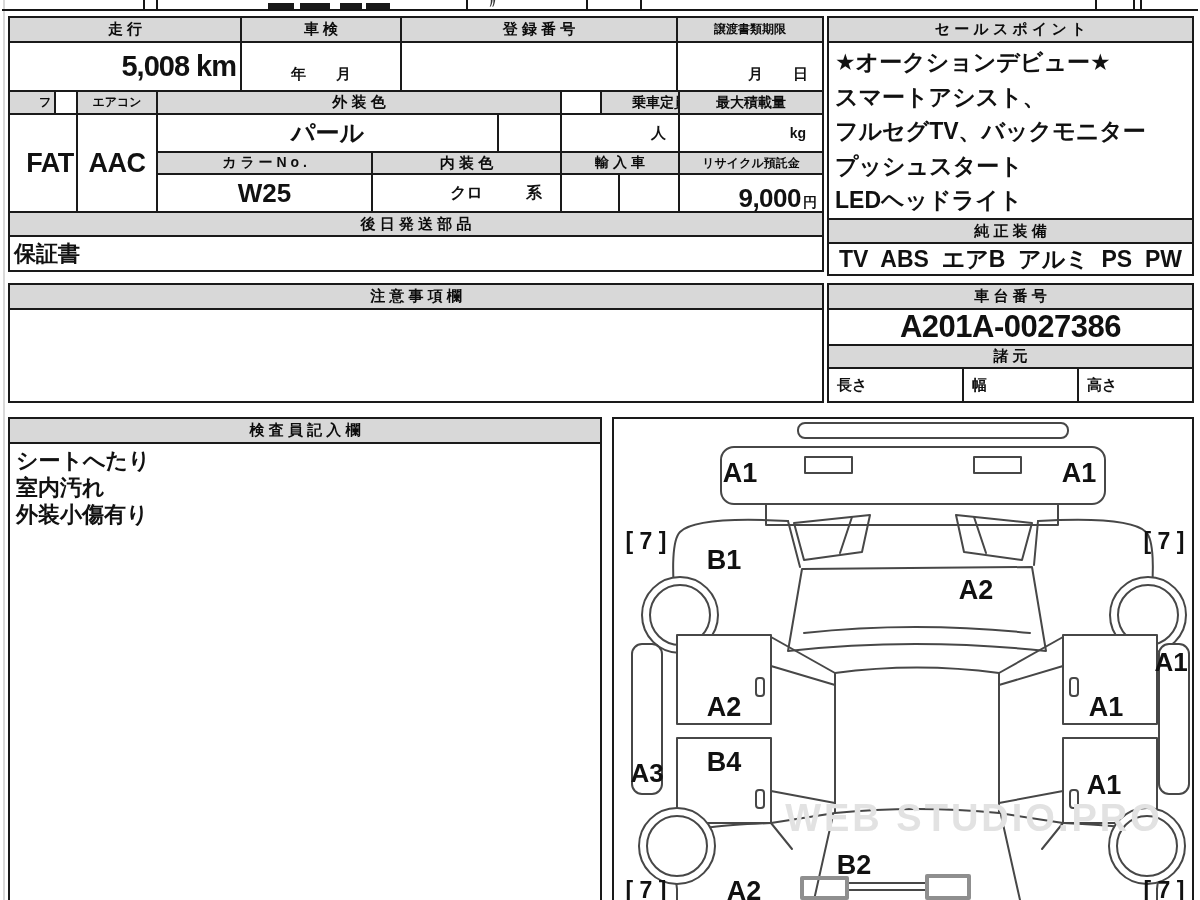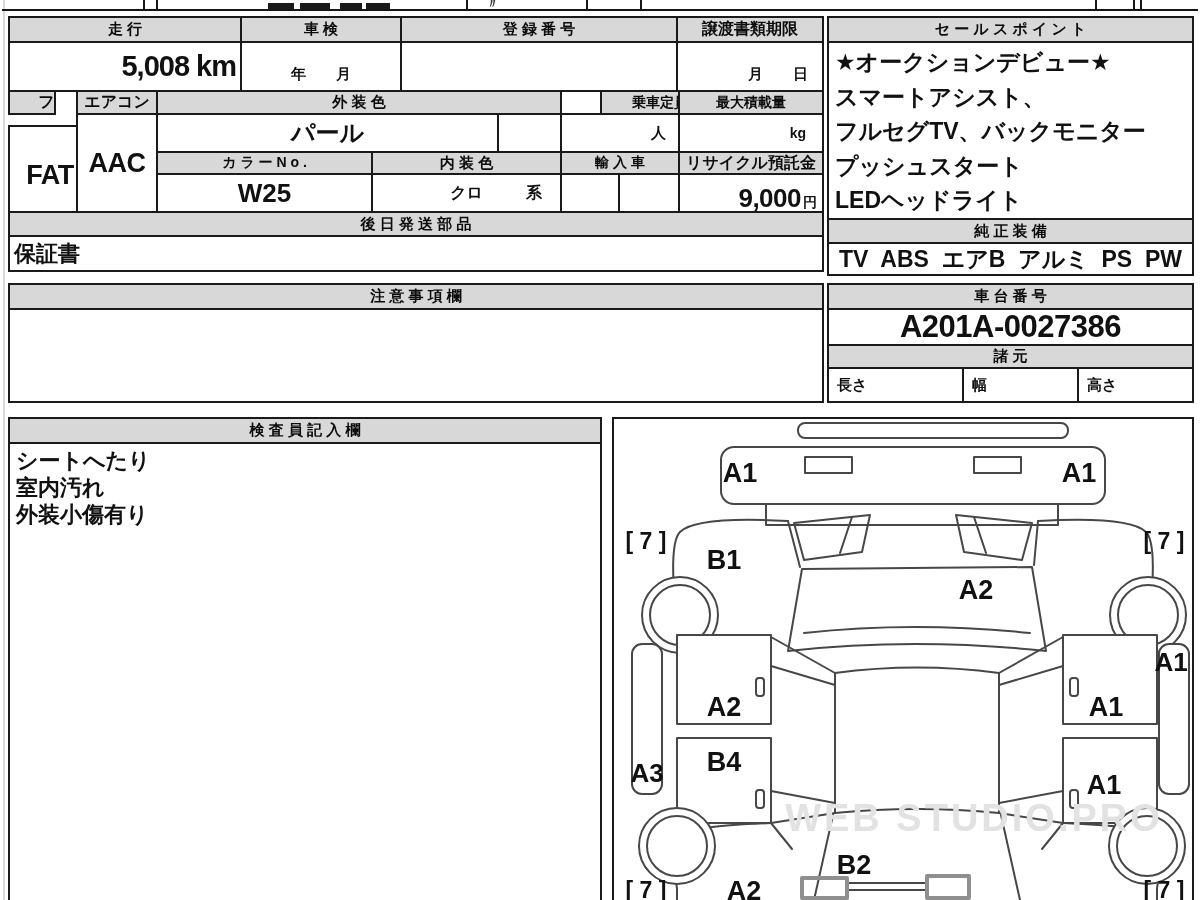--- a/index.html
+++ b/index.html
@@ -8,21 +8,21 @@
     background:#ffffff;
     font-family:"Liberation Sans","DejaVu Sans",sans-serif;
     color:#111;
   }
   .cell{
     position:absolute;box-sizing:border-box;border:2px solid #1a1a1a;
     background:#fff;display:flex;align-items:center;justify-content:center;
     overflow:hidden;
   }
   .hd{background:#d8d8d8;font-weight:600;font-size:15px;color:#0c0c0c;}
-  .hd-sm{font-size:16px;}
+  .hd-sm{font-size:12px;}
   .val-big{font-weight:bold;font-size:27px;letter-spacing:-0.5px;}
   .right{justify-content:flex-end;}
   .left{justify-content:flex-start;}
   .bottom{align-items:flex-end;}
   .pre{white-space:pre;}
   .tick{position:absolute;width:2px;height:9px;top:0;background:#161616;}
   .frag{position:absolute;height:6px;top:3px;background:#191919;}
   .notes-line{font-weight:bold;font-size:22px;line-height:27px;}
   .sales-line{font-weight:bold;font-size:23px;line-height:34.5px;white-space:nowrap;}
 </style>
@@ -57,21 +57,21 @@
 <div class="cell bottom pre" style="left:240px;top:41px;width:162px;height:51px;font-size:15px;font-weight:600;padding-bottom:6px;">年　　月</div>
 <div class="cell" style="left:400px;top:41px;width:278px;height:51px;"></div>
 <div class="cell bottom right pre" style="left:676px;top:41px;width:148px;height:51px;font-size:15px;font-weight:600;padding:0 14px 6px 0;">月　　日</div>
 
 <div class="cell hd hd-sm" style="left:8px;top:90px;width:48px;height:25px;padding-left:29px;">シフト</div>
 <div class="cell hd hd-sm" style="left:76px;top:90px;width:82px;height:25px;">エアコン</div>
 <div class="cell hd" style="left:156px;top:90px;width:406px;height:25px;">外 装 色</div>
 <div class="cell hd" style="left:560px;top:90px;width:120px;height:25px;font-size:14px;margin-left:40px;">乗車定員</div>
 <div class="cell hd" style="left:678px;top:90px;width:146px;height:25px;font-size:14px;">最大積載量</div>
 
-<div class="cell val-big" style="left:8px;top:113px;width:84px;height:100px;margin-top:12px;">FAT</div>
+<div class="cell val-big" style="left:8px;top:113px;width:84px;height:100px;">FAT</div>
 <div class="cell val-big" style="left:76px;top:113px;width:82px;height:100px;">AAC</div>
 
 <div class="cell" style="left:156px;top:113px;width:343px;height:40px;font-weight:bold;font-size:24px;">パール</div>
 <div class="cell" style="left:497px;top:113px;width:65px;height:40px;"></div>
 <div class="cell right" style="left:560px;top:113px;width:120px;height:40px;font-size:15px;font-weight:600;padding-right:12px;">人</div>
 <div class="cell right" style="left:678px;top:113px;width:146px;height:40px;font-size:14px;font-weight:600;padding-right:16px;">kg</div>
 
 <div class="cell hd" style="left:156px;top:151px;width:217px;height:24px;font-size:14px;">カ ラ ー N o .</div>
 <div class="cell hd" style="left:371px;top:151px;width:191px;height:24px;">内 装 色</div>
 <div class="cell hd" style="left:560px;top:151px;width:120px;height:24px;font-size:14px;">輸 入 車</div>

